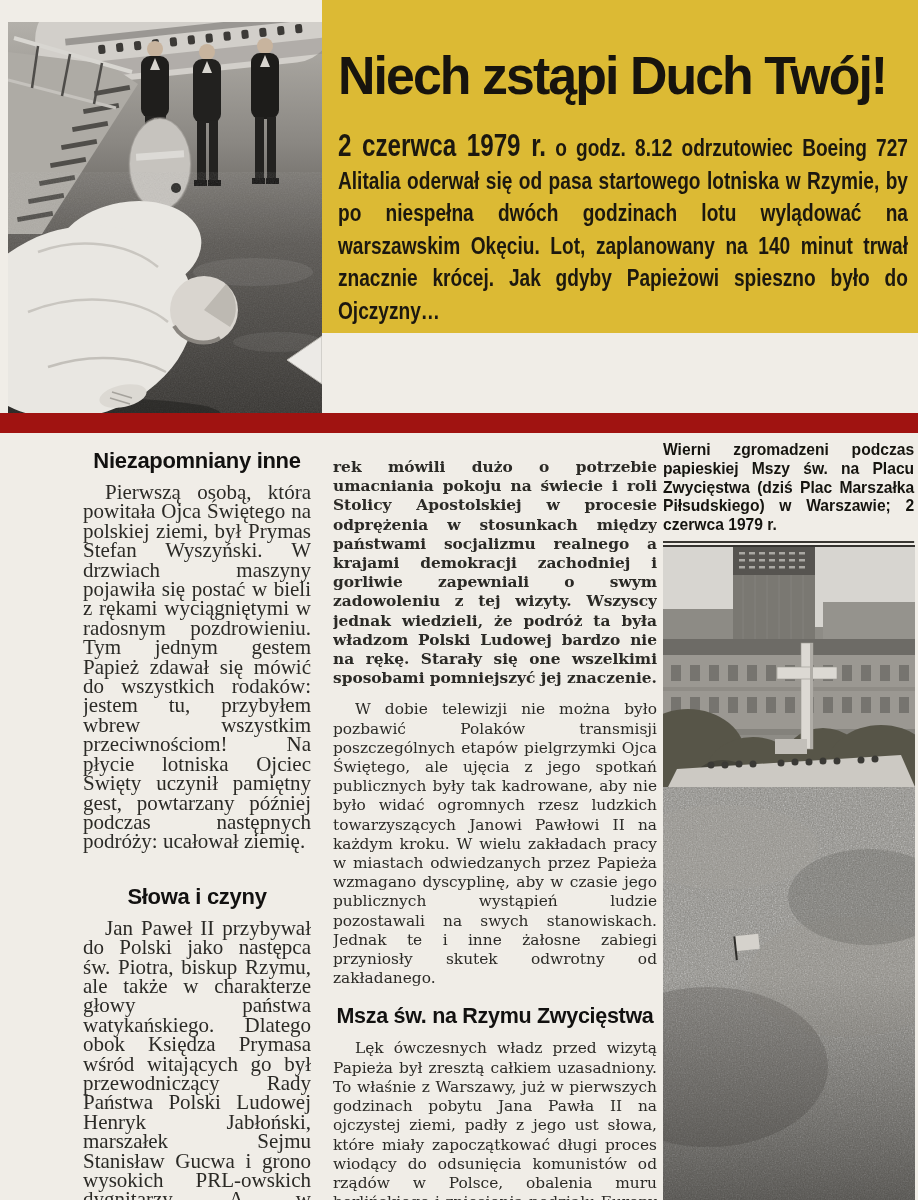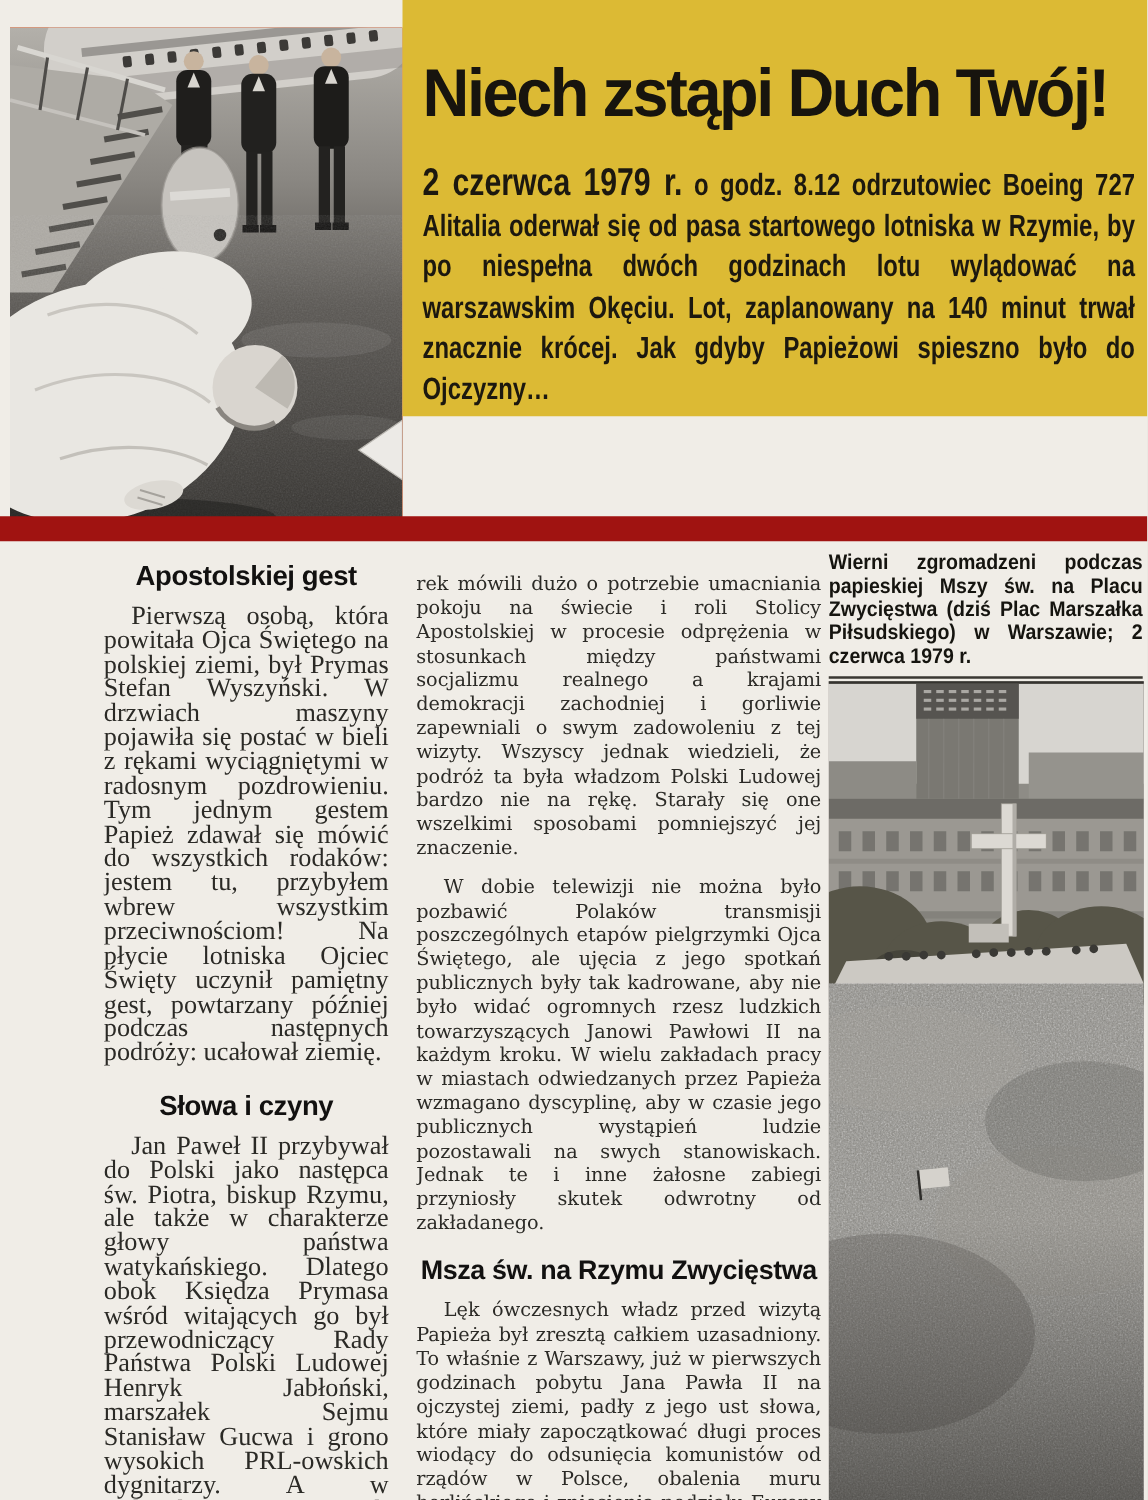--- a/index.html
+++ b/index.html
@@ -49,23 +49,23 @@
   .col p.ind{text-indent:22px;}
   .col1{left:83px;width:228px;}
   .col1 p{font-size:21px;line-height:19.4px;font-family:Liberation Serif, serif;}
   .col2{left:333px;width:324px;}
   .col2 p{font-size:15.4px;line-height:19.2px;}
   .col h2{
     font-family:"Liberation Sans",sans-serif;font-weight:700;color:#121110;
     font-size:22px;line-height:26px;text-align:center;letter-spacing:-.3px;
     margin:6px 0 9px 0;
   }
-  .col h2.second{margin-top:20px;}
+  .col h2.second{margin-top:32px;}
   .col2 h2{font-size:21.5px;margin:15px 0 10px 0;}
-  .col2 .first{margin-top:16px;}
+  .col2 .first{margin-top:16px;font-weight:bold;}
   .col p + p{margin-top:12px;}
   
   .caption{
     position:absolute;left:663px;top:441px;width:252px;
     font-weight:700;font-size:17px;line-height:18.8px;color:#15140f;
     text-align:justify;
     border-bottom:2px solid #3a3833;padding-bottom:6px;
     transform:scaleX(.92);transform-origin:0 0;width:273px;
   }
   .photo-right{
@@ -197,21 +197,21 @@
   </div>
 
   <div class="banner">
     <h1 class="headline">Niech zstąpi Duch Twój!</h1>
     <p class="lead"><span class="lead-date">2 czerwca 1979 r.</span><span> o godz. 8.12 odrzutowiec Boeing 727 Alitalia oderwał się od pasa startowego lotniska w Rzymie, by po niespełna dwóch godzinach lotu wylądować na warszawskim Okęciu. Lot, zaplanowany na 140 minut trwał znacznie krócej. Jak gdyby Papieżowi spieszno było do Ojczyzny…</span></p>
   </div>
 
   <div class="red-bar"></div>
 
   <div class="col col1">
-    <h2>Apostolskiej gest</h2>
+    <h2>Niezapomniany inne</h2>
     <p class="ind">Pierwszą osobą, która powitała Ojca Świętego na polskiej ziemi, był Prymas Stefan Wyszyński. W drzwiach maszyny pojawiła się postać w bieli z rękami wyciągniętymi w radosnym pozdrowieniu. Tym jednym gestem Papież zdawał się mówić do wszystkich rodaków: jestem tu, przybyłem wbrew wszystkim przeciwnościom! Na płycie lotniska Ojciec Święty uczynił pamiętny gest, powtarzany później podczas następnych podróży: ucałował ziemię.</p>
     <h2 class="second">Słowa i czyny</h2>
     <p class="ind">Jan Paweł II przybywał do Polski jako następca św. Piotra, biskup Rzymu, ale także w charakterze głowy państwa watykańskiego. Dlatego obok Księdza Prymasa wśród witających go był przewodniczący Rady Państwa Polski Ludowej Henryk Jabłoński, marszałek Sejmu Stanisław Gucwa i grono wysokich PRL-owskich dygnitarzy. A w Belwederze, w sali posiedzeń Rady Państwa na Papieża oczekiwał przywódca partii komunistycznej Edward Gierek.</p>
 
   </div>
 
   <div class="col col2">
     <p class="first">rek mówili dużo o potrzebie umacniania pokoju na świecie i roli Stolicy Apostolskiej w procesie odprężenia w stosunkach między państwami socjalizmu realnego a krajami demokracji zachodniej i gorliwie zapewniali o swym zadowoleniu z tej wizyty. Wszyscy jednak wiedzieli, że podróż ta była władzom Polski Ludowej bardzo nie na rękę. Starały się one wszelkimi sposobami pomniejszyć jej znaczenie.</p>
     <p class="ind">W dobie telewizji nie można było pozbawić Polaków transmisji poszczególnych etapów pielgrzymki Ojca Świętego, ale ujęcia z jego spotkań publicznych były tak kadrowane, aby nie było widać ogromnych rzesz ludzkich towarzyszących Janowi Pawłowi II na każdym kroku. W wielu zakładach pracy w miastach odwiedzanych przez Papieża wzmagano dyscyplinę, aby w czasie jego publicznych wystąpień ludzie pozostawali na swych stanowiskach. Jednak te i inne żałosne zabiegi przyniosły skutek odwrotny od zakładanego.</p>
     <h2>Msza św. na Rzymu Zwycięstwa</h2>

